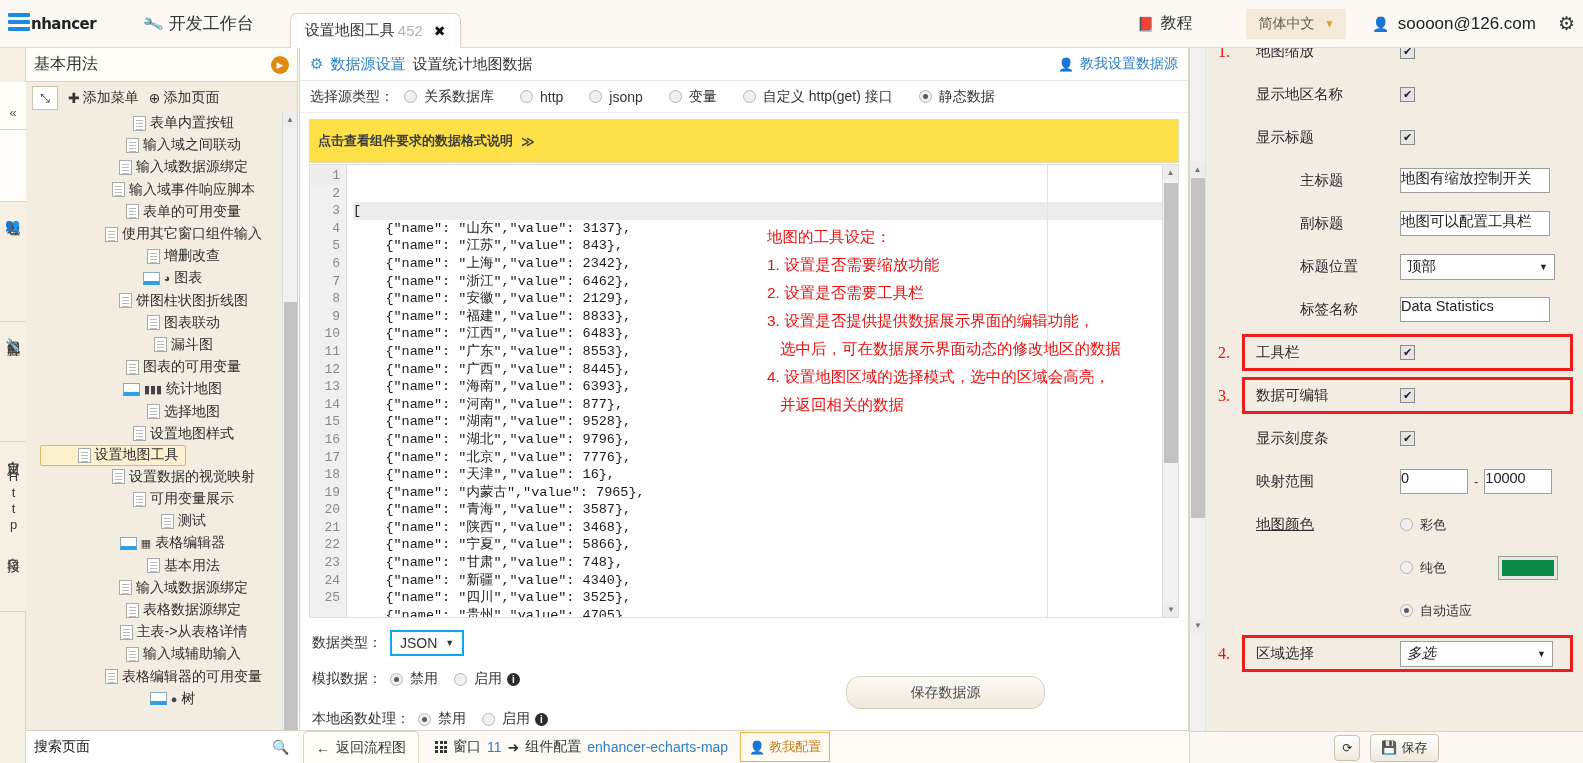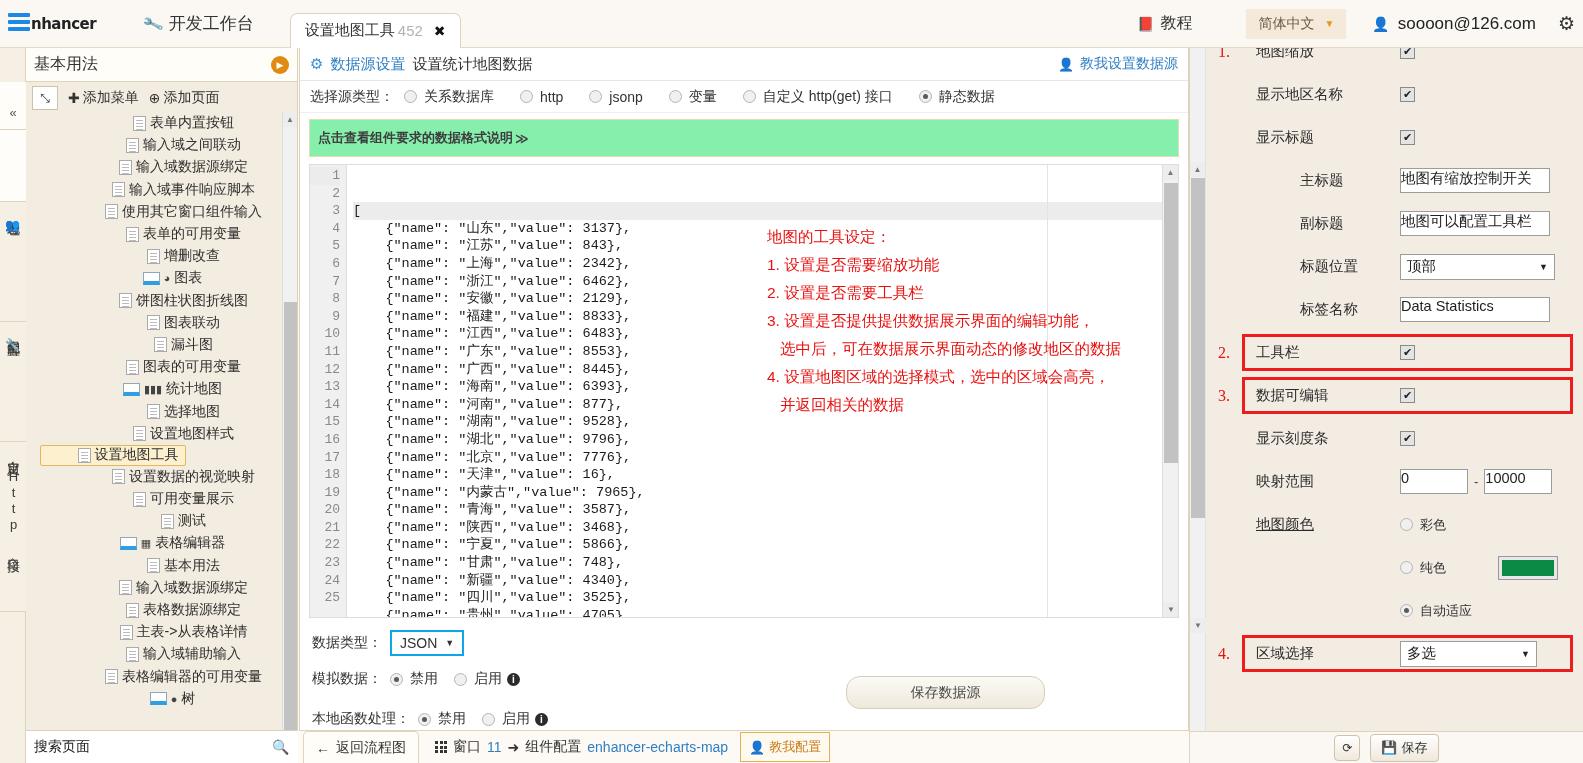--- a/index.html
+++ b/index.html
@@ -165,23 +165,23 @@
     border: 1px solid #b4b4b4; background: #f0f0f0; display: inline-block;
     position: relative; flex: 0 0 auto;
   }
   .radio.on:after {
     content: ""; position: absolute; left: 3px; top: 3px; width: 5px; height: 5px;
     border-radius: 50%; background: #5a5a5a;
   }
   .rlabel { display: flex; align-items: center; gap: 7px; margin-right: 26px; cursor: pointer; color: #333; }
 
   .fmtbar {
-    background: #86efac; border: 1px solid #e4dcb0; margin: 6px 9px 0 9px;
-    height: 38px; display: flex; align-items: center; padding: 0 8px;
-    font-size: 13px; font-weight: bold; color: #3d3d3d; cursor: pointer; gap: 2px;
+    background: #fde047; border: 1px solid #e4dcb0; margin: 6px 9px 0 9px;
+    height: 44px; display: flex; align-items: center; padding: 0 8px;
+    font-size: 13px; font-weight: bold; color: #3d3d3d; cursor: pointer; gap: 8px;
   }
 
   .editor {
     position: absolute; left: 9px; top: 116px; width: 870px; height: 454px;
     border: 1px solid #ddd; background: #fff; display: flex; overflow: hidden;
   }
   .gutter {
     width: 37px; background: #f0f0f0; border-right: 1px solid #ddd;
     text-align: right; padding-right: 6px;
     font-family: "Liberation Mono", "DejaVu Sans Mono", monospace;
@@ -377,25 +377,25 @@
         <div class="tnode lvl2">
           <span class="doc-ico"></span>
           <span>输入域数据源绑定</span>
         </div>
         <div class="tnode lvl2">
           <span class="doc-ico"></span>
           <span>输入域事件响应脚本</span>
         </div>
         <div class="tnode lvl2">
           <span class="doc-ico"></span>
+          <span>表单的可用变量</span>
+        </div>
+        <div class="tnode lvl2">
+          <span class="doc-ico"></span>
           <span>使用其它窗口组件输入</span>
-        </div>
-        <div class="tnode lvl2">
-          <span class="doc-ico"></span>
-          <span>表单的可用变量</span>
         </div>
         <div class="tnode lvl2">
           <span class="doc-ico"></span>
           <span>增删改查</span>
         </div>
         <div class="tnode lvl1">
           <span class="folder-ico"></span>
           <span class="tiny-ico">◕</span>
           <span>图表</span>
         </div>
@@ -729,21 +729,21 @@
         <div class="flabel" style="margin-left: 44px;"></div>
         <label class="rlabel" style="margin-left: 0px;">
           <span class="radio on"></span>
           <span>自动适应</span>
         </label>
       </div>
       <div class="frow">
         <span class="marker" style="left: 28px;">4.</span>
         <span class="hl-box" style="inset: 3px 10px 3px 52px;"></span>
         <div class="flabel" style="margin-left: 44px;">区域选择</div>
-        <div class="tselect" style="width: 137px;">
+        <div class="tselect" style="width: 153px; font-style: italic;">
           <span>多选</span>
           <span class="cv">▼</span>
         </div>
       </div>
     </div>
   <div class="rp-bottom">
     <div class="rbtn-round">⟳</div>
     <div class="rbtn">
       <span>💾</span>
       <span>保存</span>

